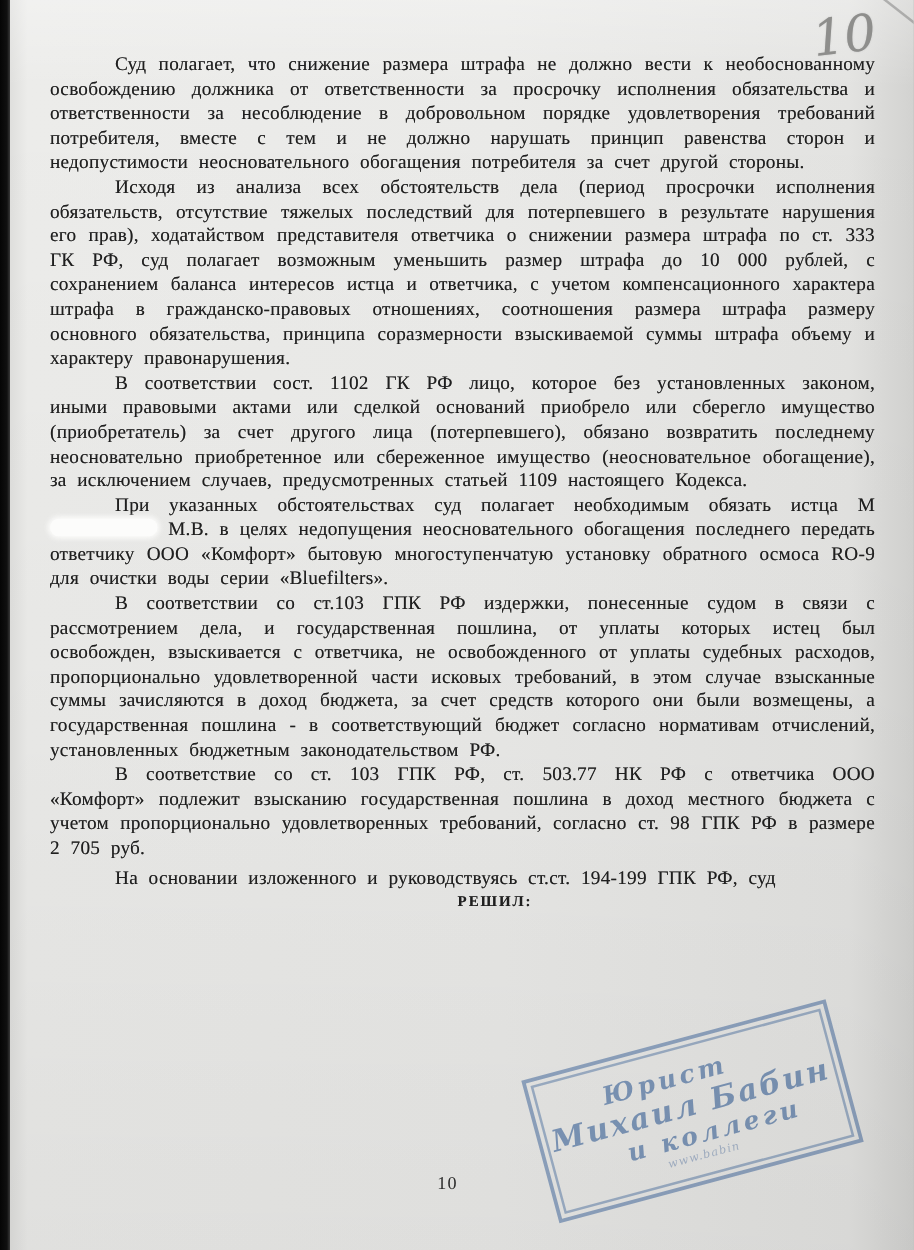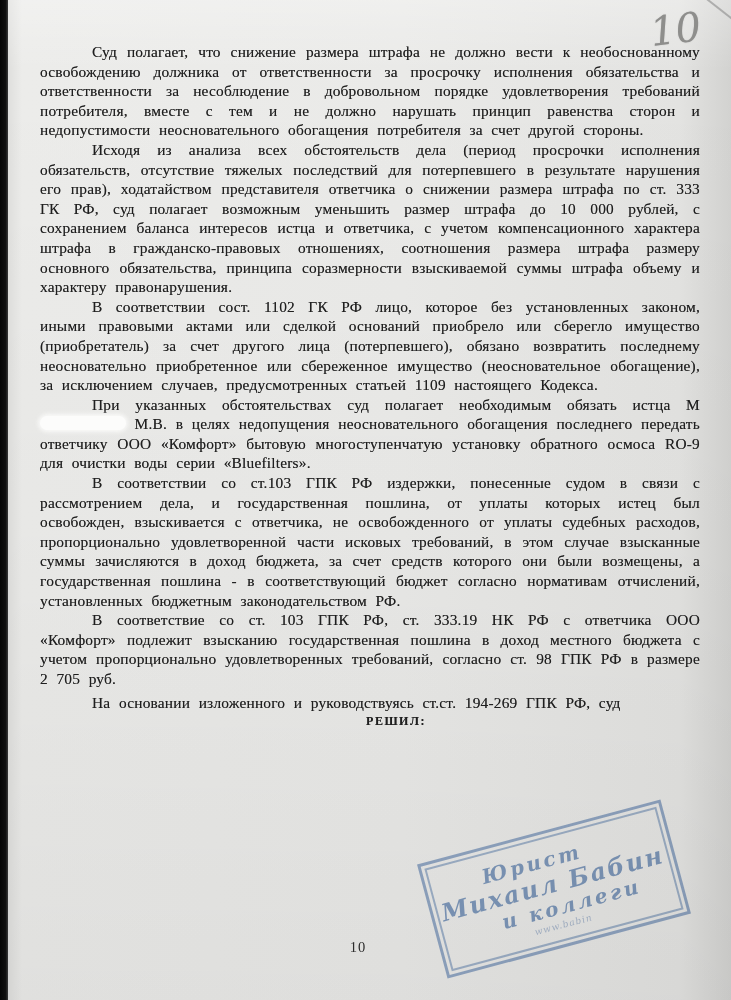--- a/index.html
+++ b/index.html
@@ -96,23 +96,23 @@
 
     <p>Исходя из анализа всех обстоятельств дела (период просрочки исполнения обязательств, отсутствие тяжелых последствий для потерпевшего в результате нарушения его прав), ходатайством представителя ответчика о снижении размера штрафа по ст. 333 ГК РФ, суд полагает возможным уменьшить размер штрафа до 10 000 рублей, с сохранением баланса интересов истца и ответчика, с учетом компенсационного характера штрафа в гражданско-правовых отношениях, соотношения размера штрафа размеру основного обязательства, принципа соразмерности взыскиваемой суммы штрафа объему и характеру правонарушения.</p>
 
     <p>В соответствии сост. 1102 ГК РФ лицо, которое без установленных законом, иными правовыми актами или сделкой оснований приобрело или сберегло имущество (приобретатель) за счет другого лица (потерпевшего), обязано возвратить последнему неосновательно приобретенное или сбереженное имущество (неосновательное обогащение), за исключением случаев, предусмотренных статьей 1109 настоящего Кодекса.</p>
 
 
     <p><span>При указанных обстоятельствах суд полагает необходимым обязать истца М</span><span class="redaction-blob"></span> <span>М.В. в целях недопущения неосновательного обогащения последнего передать ответчику ООО «Комфорт» бытовую многоступенчатую установку обратного осмоса RO-9 для очистки воды серии «Bluefilters».</span></p>
 
     <p>В соответствии со ст.103 ГПК РФ издержки, понесенные судом в связи с рассмотрением дела, и государственная пошлина, от уплаты которых истец был освобожден, взыскивается с ответчика, не освобожденного от уплаты судебных расходов, пропорционально удовлетворенной части исковых требований, в этом случае взысканные суммы зачисляются в доход бюджета, за счет средств которого они были возмещены, а государственная пошлина - в соответствующий бюджет согласно нормативам отчислений, установленных бюджетным законодательством РФ.</p>
 
-    <p>В соответствие со ст. 103 ГПК РФ, ст. 333.19 НК РФ с ответчика ООО «Комфорт» подлежит взысканию государственная пошлина в доход местного бюджета с учетом пропорционально удовлетворенных требований, согласно ст. 98 ГПК РФ в размере 2 705 руб.</p>
+    <p>В соответствие со ст. 103 ГПК РФ, ст. 503.77 НК РФ с ответчика ООО «Комфорт» подлежит взысканию государственная пошлина в доход местного бюджета с учетом пропорционально удовлетворенных требований, согласно ст. 98 ГПК РФ в размере 2 705 руб.</p>
 
-    <p class="spaced">На основании изложенного и руководствуясь ст.ст. 194-269 ГПК РФ, суд</p>
+    <p class="spaced">На основании изложенного и руководствуясь ст.ст. 194-199 ГПК РФ, суд</p>
 
     <p class="decision-heading">РЕШИЛ:</p>
 
 
 
   </div>
 
   <div class="stamp">
     <div class="stamp-inner-border"></div>
     <div class="stamp-content">

